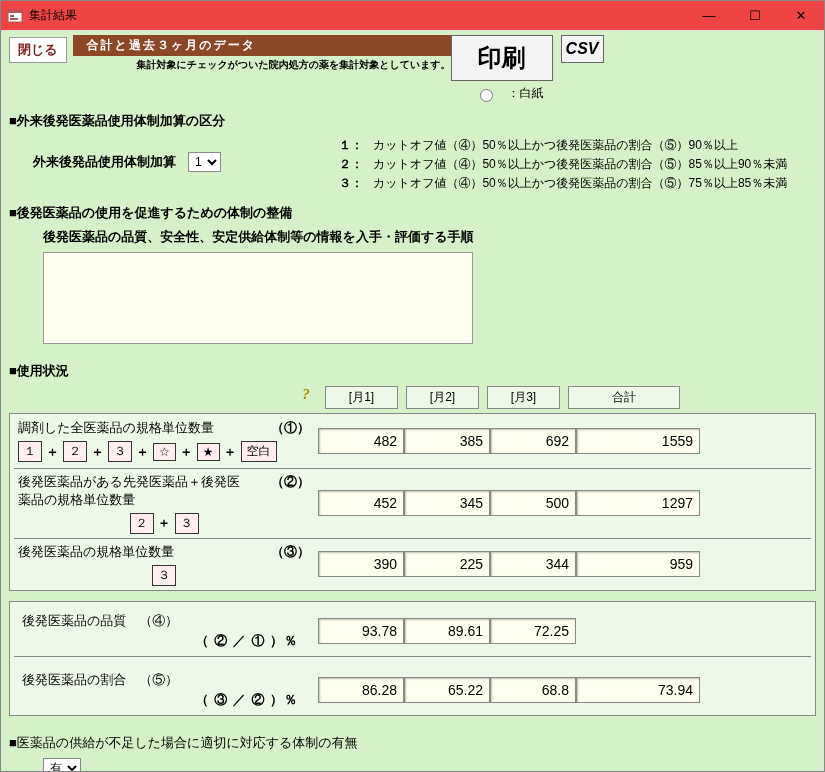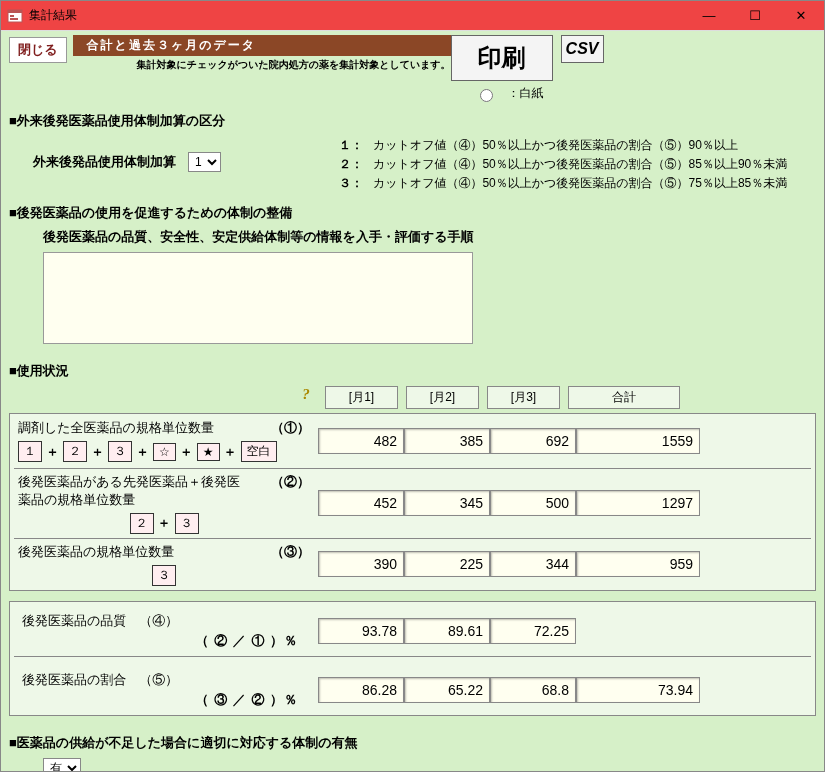--- a/index.html
+++ b/index.html
@@ -189,21 +189,21 @@
     border: 1px solid #888;
     background: #eef8e8;
     margin-top: 10px;
     padding: 4px 4px;
   }
   .ratio-row { display: flex; align-items: center; min-height: 50px; }
   .ratio-row + .ratio-row { border-top: 1px solid #888; padding-top: 12px; align-items: center; }
   .ratio-label { width: 300px; padding: 2px 8px; }
   .ratio-sub { text-align: right; padding-right: 8px; margin-top: 2px; font-weight: bold; letter-spacing: 1px; }
 
-  .bottom-h { font-weight: bold; margin-top: 18px; }
+  .bottom-h { font-weight: normal; margin-top: 18px; }
 </style>
 </head>
 <body>
 
 <div class="window">
 
   <div class="titlebar">
     <span class="titlebar-icon">
       <svg width="16" height="16" viewBox="0 0 16 16">
         <rect x="1" y="2" width="14" height="12" fill="#fff" stroke="#b55" stroke-width="1"></rect>

